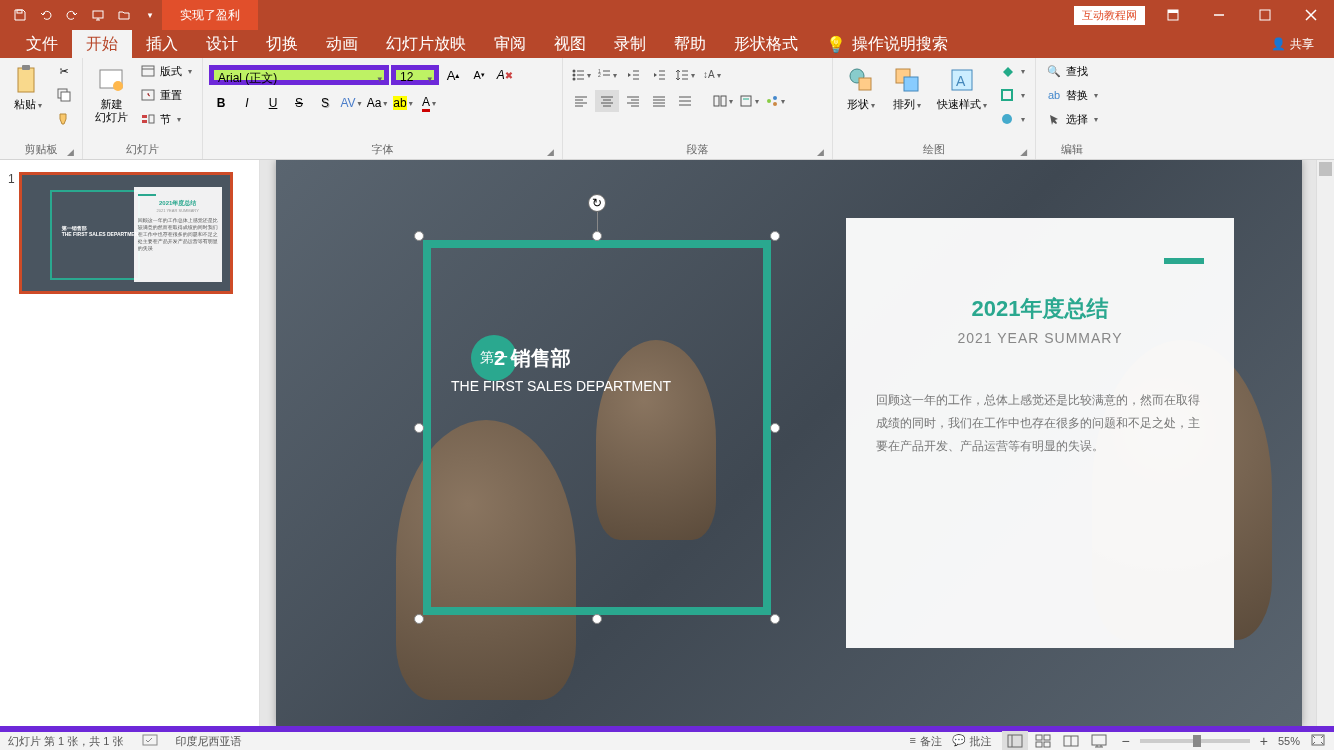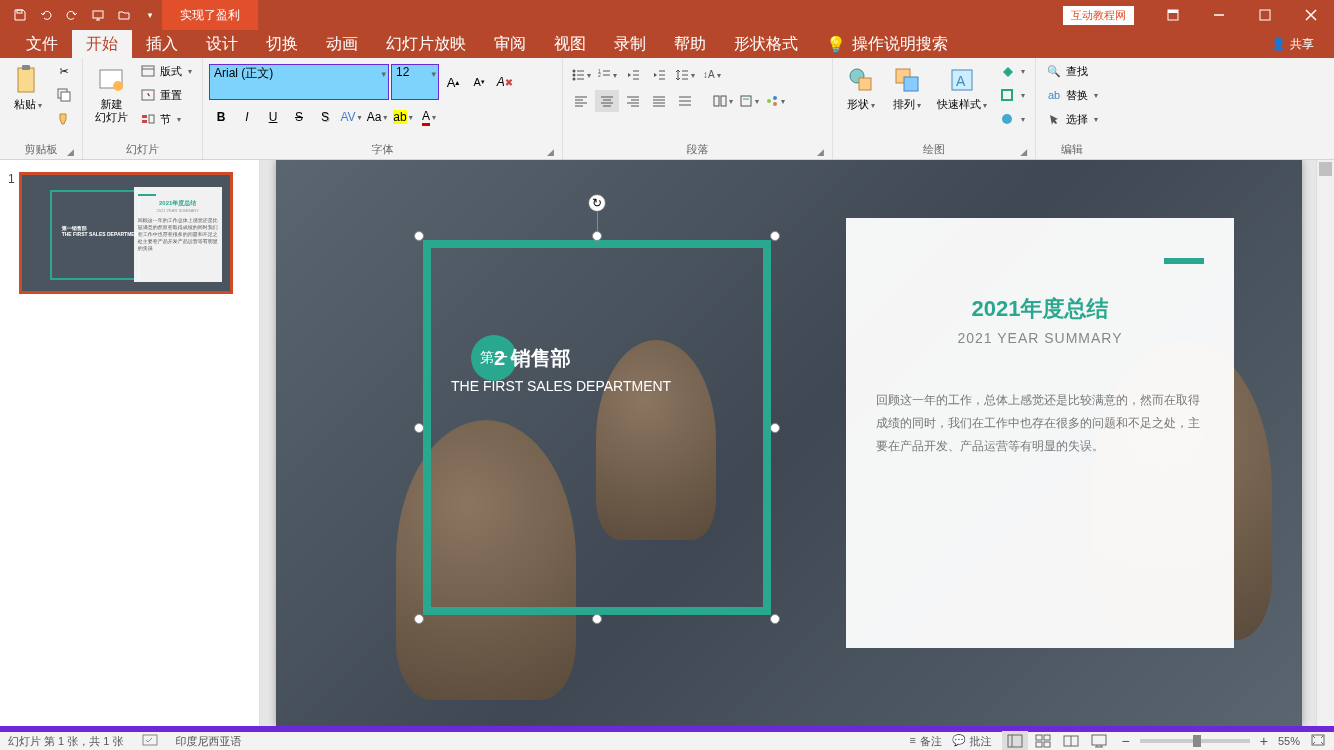--- a/index.html
+++ b/index.html
@@ -3,40 +3,40 @@
 <meta charset="utf-8">
 <style>
 *{margin:0;padding:0;box-sizing:border-box;font-family:"Microsoft YaHei",Arial,sans-serif}
 body{width:1334px;height:750px;background:#fff;overflow:hidden;font-size:12px}
 .titlebar{height:30px;background:#B7472A;display:flex;align-items:center;color:#fff}
 .qat{display:flex;align-items:center;padding-left:8px;gap:2px}
 .qat-btn{width:24px;height:24px;display:flex;align-items:center;justify-content:center;cursor:pointer}
 .qat-btn svg{fill:#fff}
 .title-center{flex:1;text-align:center;font-size:12px;color:#fff}
 .context-tab{background:#E14F2B;padding:0 18px;height:30px;display:flex;align-items:center;font-size:12px}
-.tutorial-link{background:#fff;color:#E14F2B;padding:2px 8px;font-size:11px;margin-right:16px}
+.tutorial-link{background:#fff;color:#E14F2B;padding:2px 8px;font-size:11px;margin-right:5px}
 .win-controls{display:flex}
 .win-btn{width:46px;height:30px;display:flex;align-items:center;justify-content:center;cursor:pointer}
 .ribbon-tabs{height:28px;background:#B7472A;display:flex;align-items:center;color:#fff;padding-left:12px}
 .rtab{padding:0 14px;height:28px;display:flex;align-items:center;font-size:16px;cursor:pointer}
 .rtab.active{background:#F3F3F3;color:#B7472A}
 .share-btn{margin-left:auto;margin-right:20px;display:flex;align-items:center;gap:4px}
 .ribbon{height:102px;background:#F3F3F3;border-bottom:1px solid #d4d4d4;display:flex}
 .rgroup{border-right:1px solid #e0e0e0;display:flex;flex-direction:column;padding:2px 6px 0}
 .rgroup-content{flex:1;display:flex;align-items:flex-start;gap:2px}
 .rgroup-label{text-align:center;font-size:11px;color:#666;padding:2px 0;position:relative}
 .rgroup-label .dlg{position:absolute;right:2px;bottom:2px;font-size:9px;color:#888}
 .big-btn{display:flex;flex-direction:column;align-items:center;justify-content:center;padding:4px 6px;cursor:pointer;min-width:42px;gap:2px}
 .big-btn .icn{width:32px;height:32px;display:flex;align-items:center;justify-content:center}
 .big-btn .lbl{font-size:11px;text-align:center;line-height:1.2}
 .vstack{display:flex;flex-direction:column;gap:2px}
 .small-btn{display:flex;align-items:center;gap:4px;padding:2px 4px;cursor:pointer;font-size:11px;height:22px}
 .small-btn .sicn{width:16px;height:16px;display:flex;align-items:center;justify-content:center}
 .font-row{display:flex;gap:2px;align-items:center}
-.font-combo{height:36px;border:1px solid #6d28d9;background:#7dd3fc;font-size:12px;padding:0 18px 0 4px;position:relative}
+.font-combo{height:20px;border:5px solid #6d28d9;background:#bef264;font-size:12px;padding:0 18px 0 4px;position:relative}
 .font-name-combo{width:180px}
 .font-size-combo{width:48px}
 .combo-arrow{position:absolute;right:2px;top:4px;font-size:9px;color:#666}
 .icon-btn{width:24px;height:22px;display:flex;align-items:center;justify-content:center;cursor:pointer}
 .para-grid{display:flex;flex-direction:column;gap:4px}
 .para-row{display:flex;gap:2px}
 .edit-area{display:flex;height:calc(750px - 30px - 28px - 102px - 24px)}
 .slide-panel{width:260px;background:#fff;border-right:1px solid #e0e0e0;padding:12px 8px;display:flex;gap:4px}
 .slide-num{font-size:12px;color:#444}
 .thumb{width:214px;height:122px;border:3px solid #CE4B27;background:#4a5560;position:relative;overflow:hidden}

